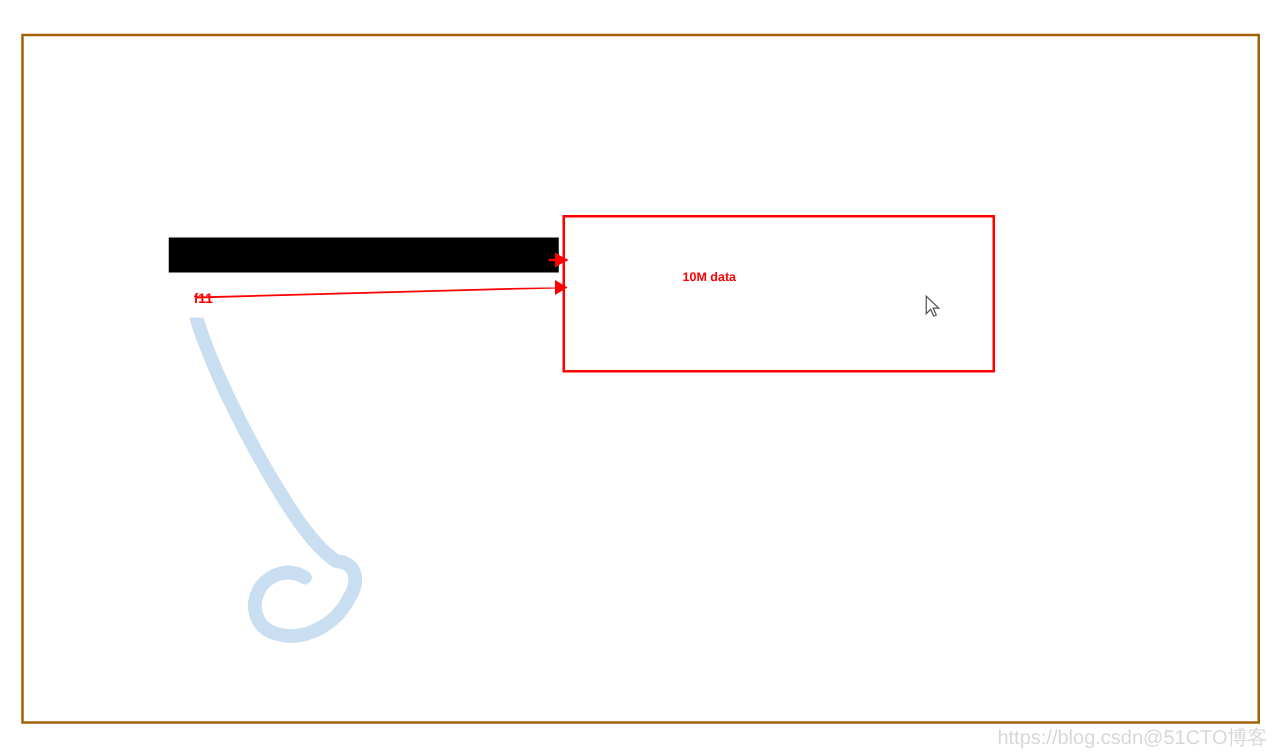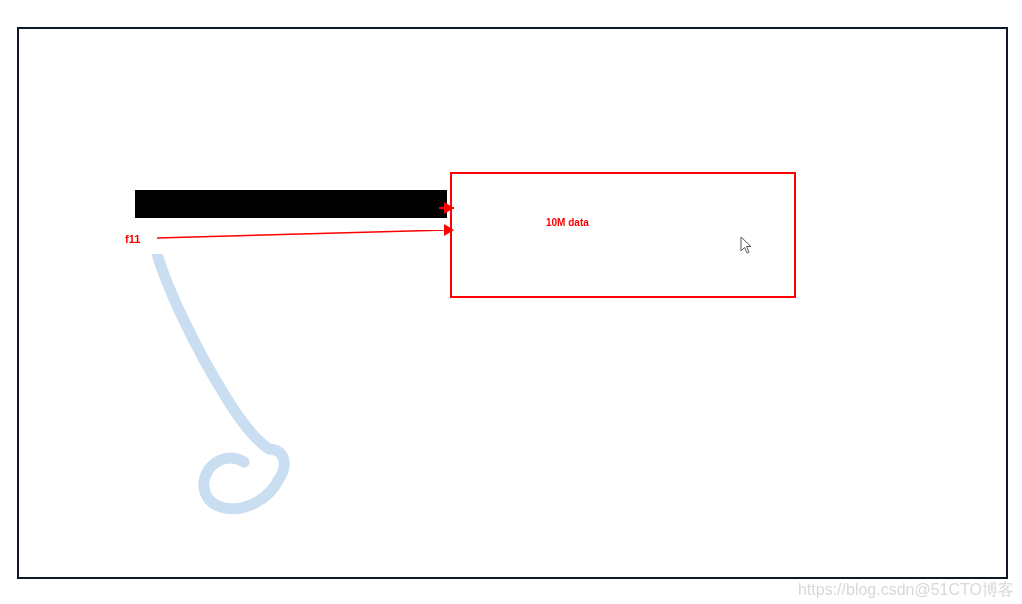--- a/index.html
+++ b/index.html
@@ -13,21 +13,21 @@
       background: #ffffff;
       position: relative;
       font-family: Arial, sans-serif;
     }
     .outer-container {
       position: absolute;
       top: 27px;
       left: 17px;
       width: 991px;
       height: 552px;
-      border: 2px solid #0f172a;
+      border: 2px solid #a16207;
     }
     .black-bar {
       position: absolute;
       top: 161px;
       left: 116px;
       width: 312px;
       height: 28px;
       background: #000000;
     }
     .inner-box {
@@ -42,21 +42,21 @@
       position: absolute;
       top: 188px;
       left: 527px;
       color: #ff0000;
       font-size: 10px;
       font-weight: bold;
     }
     .f11-label {
       position: absolute;
       top: 204px;
-      left: 106px;
+      left: 136px;
       color: #ff0000;
       font-size: 11px;
       font-weight: bold;
     }
     .arrow-line-1 {
       position: absolute;
       top: 178px;
       left: 420px;
       width: 15px;
       height: 2px;

